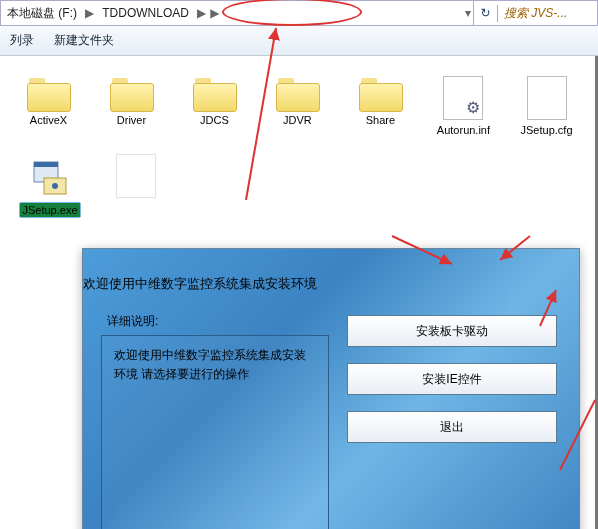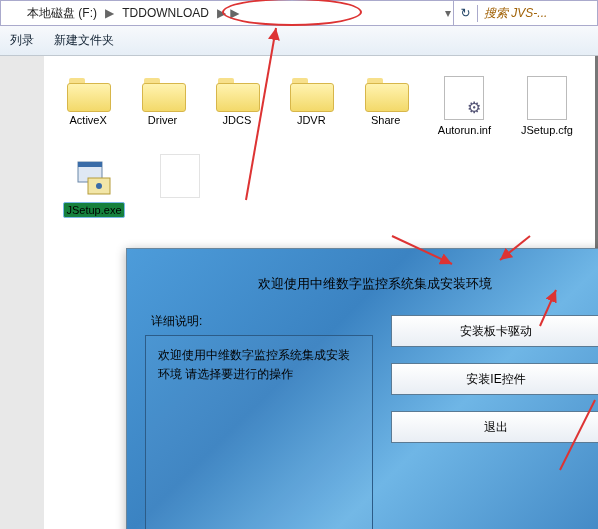--- a/index.html
+++ b/index.html
@@ -9,21 +9,21 @@
     font-size: 12px;
     background: #e8e8e8;
     position: relative;
     overflow: hidden;
   }
   .breadcrumb {
     display: flex; align-items: center;
     background: #fff;
     height: 26px;
     border: 1px solid #aac;
-    padding: 0 20px;
+    padding: 0 0;
     position: relative;
   }
   .crumb {
     display: flex; align-items: center;
     padding: 0 6px;
     height: 100%;
     color: #222;
   }
   .crumb-sep {
     color: #666; padding: 0 2px; display:flex; align-items:center;
@@ -45,21 +45,20 @@
     display:flex; align-items:center; gap:20px;
     padding: 6px 10px;
     background: linear-gradient(#f7f9fc,#e6eef6);
     border-bottom:1px solid #c0c8d0;
     color:#123;
   }
   .content {
     background:#fff; height: calc(529px - 26px - 30px);
     position:relative;
     border-right:3px solid #777;
-    margin-left:44px;
   }
   .icons-row {
     display:flex; gap:30px; padding: 20px 22px 0 22px;
   }
   .file-item { display:flex; flex-direction:column; align-items:center; width:56px; gap:4px; }
   .folder {
     width:42px; height:34px; position:relative;
   }
   .folder::before {
     content:""; position:absolute; left:2px; top:2px;
@@ -93,21 +92,21 @@
   .installer {
     position:absolute;
     left:82px; top:192px;
     width:498px; height:322px;
     border:1px solid #6a869c;
     background: linear-gradient(135deg,#4d9cda 0%,#3b83c2 35%,#6fb6e6 60%,#3a80bf 100%);
     box-shadow: 0 2px 10px rgba(0,0,0,.3);
     color:#000;
   }
   .installer-title {
-    text-align:center; padding:26px 0 6px 0;
+    padding:26px 0 6px 0;
     font-size:13px;
   }
   .detail-label { position:absolute; left:24px; top:64px; }
   .detail-box {
     position:absolute; left:18px; top:86px;
     width:228px; height:214px;
     border:1px solid #2c5c88;
     padding:10px 12px;
     font-size:12px; line-height:1.6;
     background: rgba(255,255,255,0.03);

